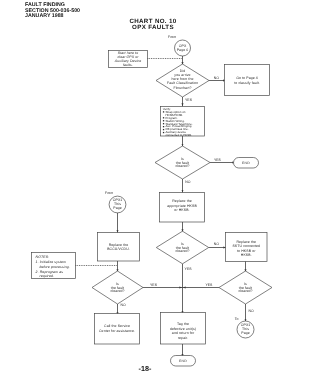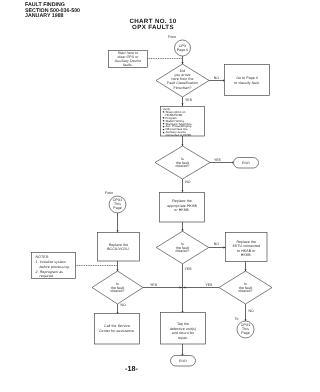--- a/index.html
+++ b/index.html
@@ -1,21 +1,21 @@
 <!DOCTYPE html>
 <html><head>
 <meta charset="utf-8">
 <style>
   html,body{margin:0;padding:0;background:#fff;}
   body{width:300px;height:392px;font-family:"Liberation Sans",sans-serif;position:relative;overflow:hidden;
        -webkit-font-smoothing:antialiased;text-rendering:geometricPrecision;}
   #page{position:absolute;left:0;top:0;width:300px;height:392px;background:#fff;}
   .hdr{position:absolute;font-weight:bold;color:#141414;font-size:5.3px;line-height:5.9px;letter-spacing:0.0px;}
   .ctitle{position:absolute;font-weight:bold;color:#141414;font-size:6.2px;line-height:6.0px;text-align:center;letter-spacing:0.35px;}
-  .pgnum{position:absolute;font-weight:bold;color:#141414;font-size:7.2px;line-height:7.2px;text-align:left;}
+  .pgnum{position:absolute;font-weight:bold;color:#141414;font-size:7.2px;line-height:7.2px;text-align:center;}
   svg#fc{position:absolute;left:0;top:0;width:300px;height:392px;overflow:visible;}
   svg#fc .shape{fill:#fff;stroke:#4a4a4a;stroke-width:0.7;}
   svg#fc .conn{stroke:#3f3f3f;stroke-width:0.8;fill:none;}
   svg#fc .dashed{stroke:#3f3f3f;stroke-width:0.8;fill:none;stroke-dasharray:0.9 0.85;}
   svg#fc text{fill:#2a2a2a;font-family:"Liberation Sans",sans-serif;}
   .t{font-size:3.5px;letter-spacing:0.09px;}
   .lbl{font-size:3.5px;}
   .tend{font-size:3.4px;letter-spacing:0.3px;}
   .tv{font-size:2.95px;}
 </style>

